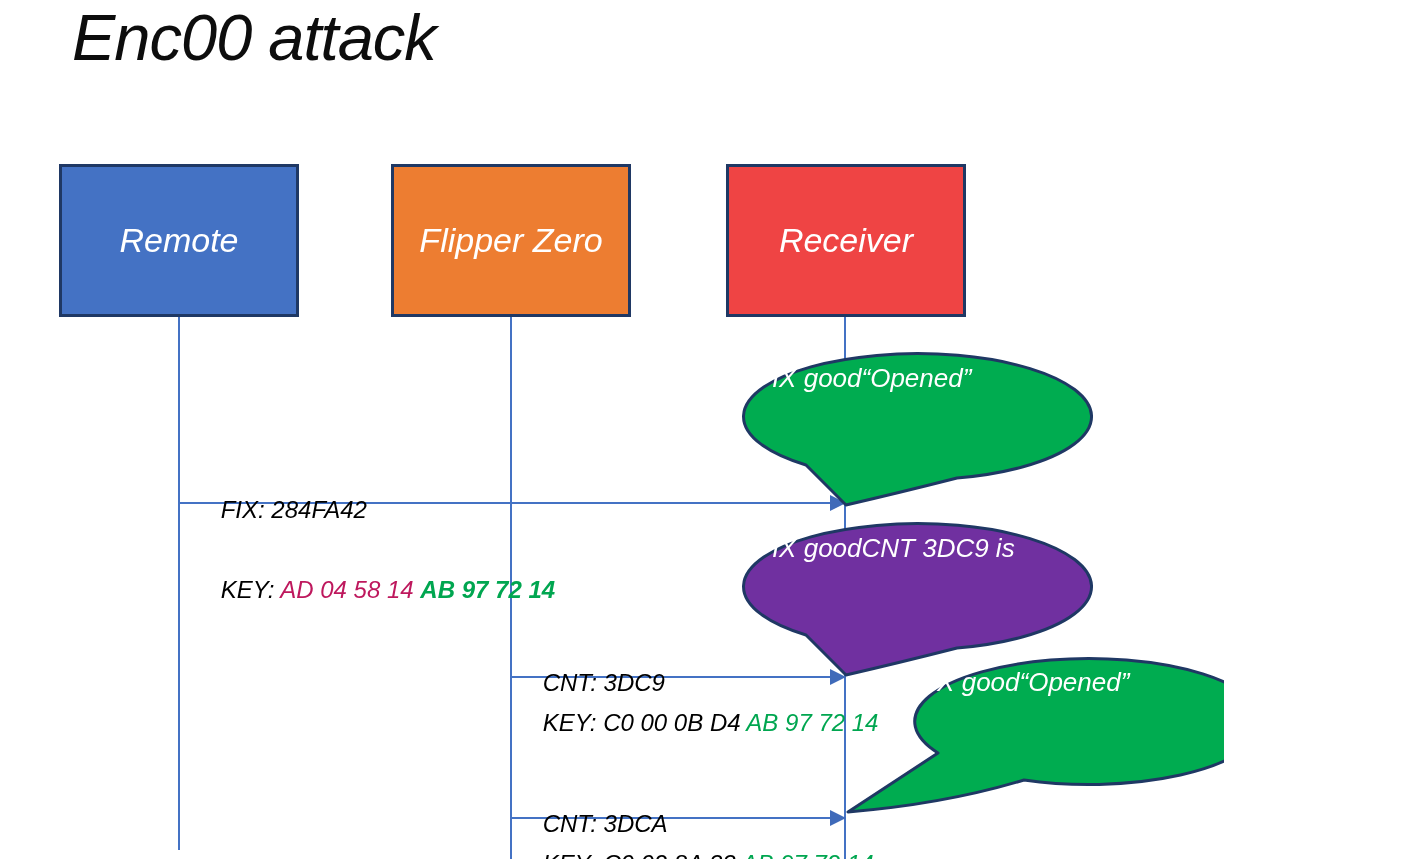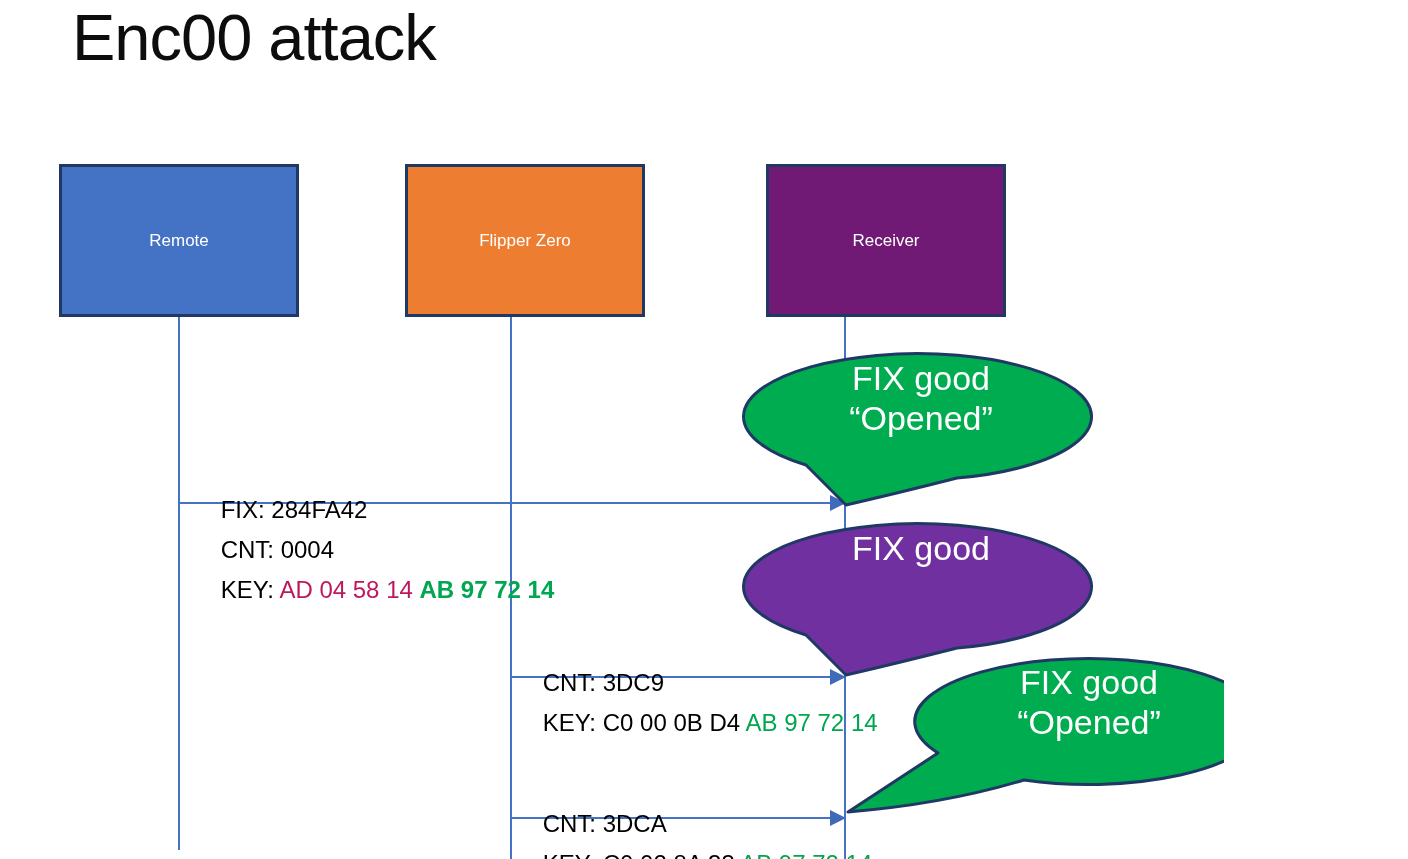--- a/index.html
+++ b/index.html
@@ -1,40 +1,40 @@
 <!DOCTYPE html>
 <html><head>
 <meta charset="utf-8">
 <style>
   html,body{margin:0;padding:0;background:#fff;}
   .stage{position:relative;width:1224px;height:859px;background:#ffffff;overflow:hidden;
-         font-family:"Liberation Sans",sans-serif;}
+         font-family:"Liberation Sans",sans-serif;font-style:italic;}
   .title{position:absolute;left:72px;top:0px;font-size:65px;font-weight:400;
          letter-spacing:-1px;color:#0d0d0d;margin:0;}
   .actor{position:absolute;top:164px;width:240px;height:153px;border:3px solid #1f3864;
          box-sizing:border-box;display:flex;align-items:center;justify-content:center;}
-  .actor span{color:#ffffff;font-size:17px;}
+  .actor span{color:#ffffff;font-size:34px;}
   .actor-remote{left:59px;background:#4472c4;}
-  .actor-flipper{left:405px;background:#ed7d31;}
-  .actor-receiver{left:766px;background:#701a75;}
+  .actor-flipper{left:391px;background:#ed7d31;}
+  .actor-receiver{left:726px;background:#ef4444;}
   .lifeline{position:absolute;width:2px;background:#4472c4;top:317px;}
   .ll-remote{left:178px;height:533px;}
   .ll-flipper{left:510px;height:542px;}
   .ll-receiver{left:844px;height:542px;}
   .arrow-line{position:absolute;height:2px;background:#4472c4;}
   .arrow-head{position:absolute;width:0;height:0;border-top:8px solid transparent;
               border-bottom:8px solid transparent;border-left:16px solid #3f6ab9;}
   .msg{position:absolute;font-size:24px;color:#000;white-space:pre;}
   .msg span{white-space:pre;}
   .seg-red{color:#be185d;}
   .seg-green{color:#00a650;}
   .seg-green-b{color:#00a650;font-weight:bold;}
   .callout-svg{position:absolute;}
-  .callout-text{position:absolute;display:flex;flex-direction:column;align-items:center;
-                text-align:center;color:#ffffff;font-size:34px;line-height:40px;}
+  .callout-text{position:absolute;display:flex;align-items:center;
+                text-align:center;color:#ffffff;font-size:26px;line-height:40px;}
   .ct-1{left:756px;top:358px;width:330px;}
   .ct-2{left:756px;top:528px;width:330px;}
   .ct-3{left:914px;top:662px;width:350px;}
 </style>
 </head>
 <body>
 
 <div class="stage">
 
   <h1 class="title">Enc00 attack</h1>
@@ -58,23 +58,20 @@
 
   <div class="arrow-line" style="left:511px;top:676px;width:321px;"></div>
   <div class="arrow-head" style="left:830px;top:669px;"></div>
 
   <div class="arrow-line" style="left:511px;top:817px;width:321px;"></div>
   <div class="arrow-head" style="left:830px;top:810px;"></div>
 
   <div class="msg" style="left:194px;top:468px;">
     <span>FIX: 284FA42</span>
   </div>
-  <div class="msg" style="left:194px;top:508px;">
-    <span>CNT: 0004</span>
-  </div>
   <div class="msg" style="left:194px;top:548px;">
     <span>KEY: </span><span class="seg-red">AD 04 58 14 </span><span class="seg-green-b">AB 97 72 14</span>
   </div>
 
   <div class="msg" style="left:516px;top:641px;">
     <span>CNT: 3DC9</span>
   </div>
   <div class="msg" style="left:516px;top:681px;">
     <span>KEY: C0 00 0B D4 </span><span class="seg-green">AB 97 72 14</span>
   </div>
@@ -92,20 +89,21 @@
   <div class="callout-text ct-1">
     <span>FIX good</span>
     <span>“Opened”</span>
   </div>
 
   <svg class="callout-svg" style="left:738px;top:520px;" width="360" height="165" viewBox="0 0 360 165">
     <path d="M 68 115 L 108 155 Q 160 143 219 128 A 174 63 0 1 0 68 115 Z" stroke="#1f3864" stroke-width="3" stroke-linejoin="round" fill="#7030A0"></path>
   </svg>
   <div class="callout-text ct-2">
     <span>FIX good</span>
+    <span>CNT 3DC9 is</span>
   </div>
 
   <svg class="callout-svg" style="left:840px;top:655px;" width="440" height="170" viewBox="0 0 440 170">
     <path d="M 98 98 L 8 157 Q 105 149 184 125 A 174 63 0 1 0 98 98 Z" stroke="#1f3864" stroke-width="3" stroke-linejoin="round" fill="#00AC50"></path>
   </svg>
   <div class="callout-text ct-3">
     <span>FIX good</span>
     <span>“Opened”</span>
   </div>
 

